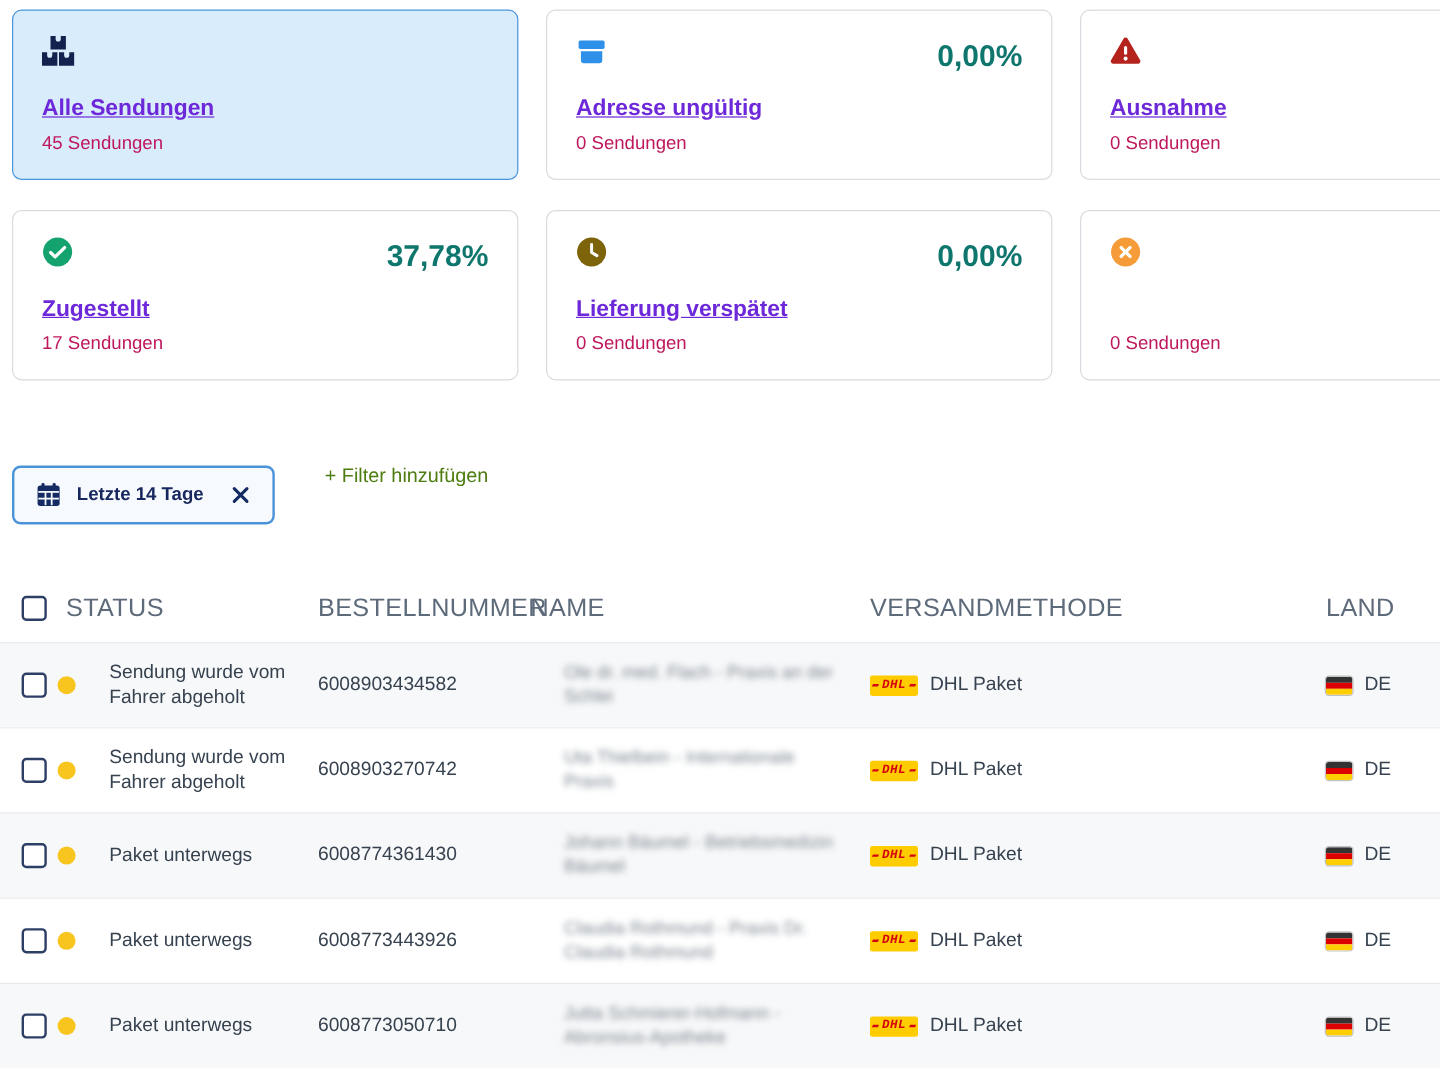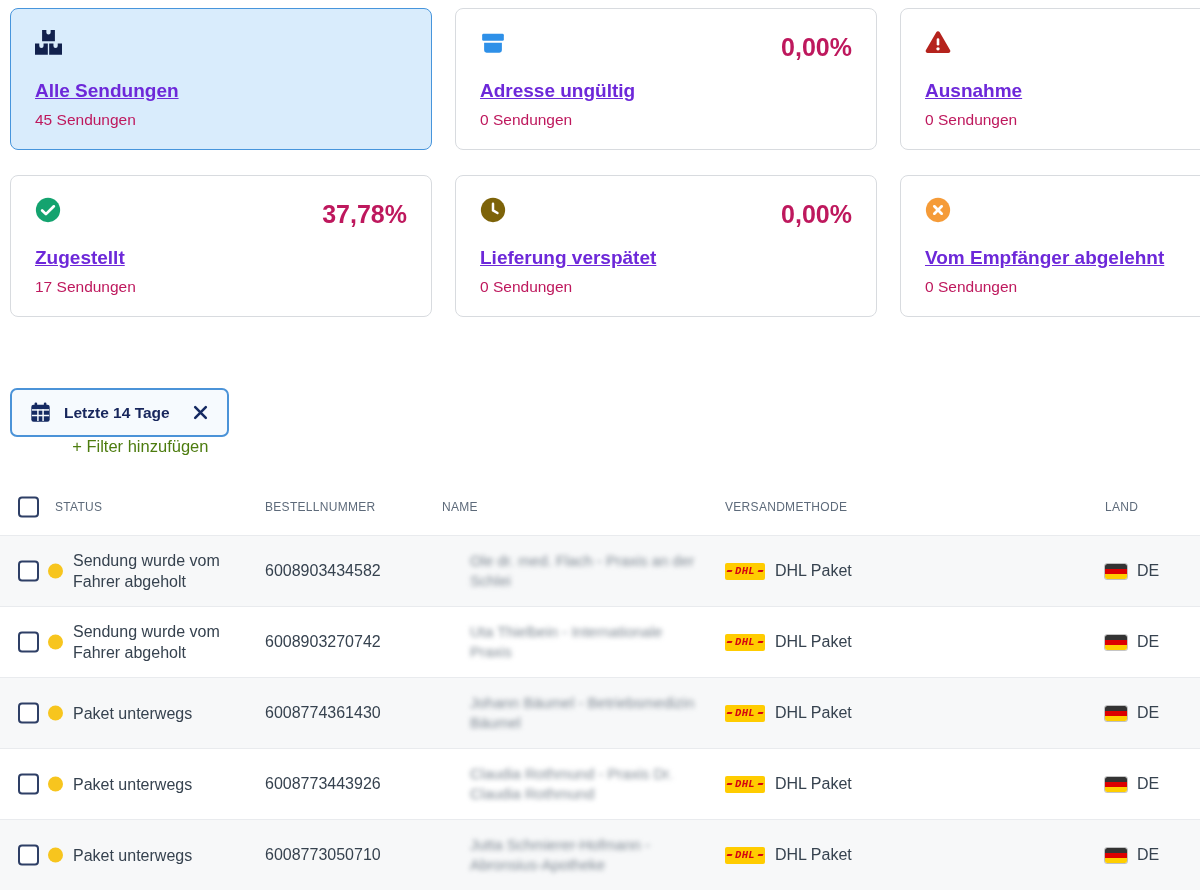--- a/index.html
+++ b/index.html
@@ -6,49 +6,49 @@
   html,body { width:1200px; height:892px; overflow:hidden; background:#fff;
     font-family:"Liberation Sans","DejaVu Sans",sans-serif; position:relative; }
 
   
   .cards { position:absolute; top:8px; left:10px;
     display:grid; grid-template-columns:repeat(3,422px); grid-auto-rows:142px;
     column-gap:23px; row-gap:25px; }
   .card { position:relative; background:#fff; border:1px solid #d8dbdf; border-radius:8px; cursor:pointer; }
   .card.selected { background:#d9ecfc; border:1.5px solid #4795dc; }
   .card-icon { position:absolute; left:24px; top:21px; width:28px; height:28px; }
-  .card-percent { position:absolute; right:24px; top:24px; font-size:25px; font-weight:700; color:#be185d; }
+  .card-percent { position:absolute; right:24px; top:24px; font-size:25px; font-weight:700; color:#0f766e; }
   .card-title { position:absolute; left:24px; top:71px; font-size:19px; font-weight:700; color:#6d28d9;text-decoration:underline; }
   .card-count { position:absolute; left:24px; top:102px; font-size:15.5px; color:#be185d; }
 
   
-  .filter-bar { position:absolute; top:388px; left:10px; display:flex; align-items:center;flex-direction:column; }
+  .filter-bar { position:absolute; top:388px; left:10px; display:flex; align-items:flex-start; }
   .chip { display:flex; align-items:center; height:49px; border:2px solid #4b93d8;
     border-radius:7px; background:#f6fafe; padding:0 18px; gap:13px; cursor:pointer; }
   .chip-label { font-size:15.5px; font-weight:700; color:#17265c; margin-right:9px; white-space:nowrap; }
   .chip-close { display:flex; align-items:center; cursor:pointer; }
   .add-filter { margin-left:42px; font-size:16.5px; font-weight:400; color:#4d7c0f; cursor:pointer; white-space:nowrap; }
 
   
   .thead { position:absolute; top:478px; left:0; width:1200px; height:57px; background:#fff; }
-  .th { position:absolute; top:50%; transform:translateY(-50%); font-size:12px; color:#5d6a7a; letter-spacing:.3px; white-space:nowrap;text-align:center; }
+  .th { position:absolute; top:50%; transform:translateY(-50%); font-size:21px; color:#5d6a7a; letter-spacing:.3px; white-space:nowrap;text-align:center; }
   .th-status { left:55px; } .th-order { left:265px; } .th-name { left:442px; }
   .th-method { left:725px; } .th-land { left:1105px; }
 
   .checkbox { width:21px; height:21px; border:2px solid #2e3f66; border-radius:4px; background:#fff; cursor:pointer; }
   .thead .checkbox, .trow .checkbox { position:absolute; left:18px; top:50%; transform:translateY(-50%); }
 
   .tbody { position:absolute; top:535px; left:0; width:1200px; }
   .trow { position:relative; height:71px; border-top:1px solid #e9ebee; background:#fff; cursor:pointer; }
   .trow:nth-child(odd) { background:#f7f8f9; }
 
   .dot { position:absolute; left:48px; top:50%; transform:translateY(-50%);
     width:15px; height:15px; border-radius:50%; background:#f7c51e; }
   .cell { position:absolute; top:50%; transform:translateY(-50%); font-size:16px; color:#36424f; }
-  .c-status { left:73px; width:178px; line-height:21px; }
+  .c-status { left:91px; width:178px; line-height:21px; }
   .c-order  { left:265px; white-space:nowrap; }
   .c-name   { left:470px; width:238px; font-size:15px; line-height:20px; color:#7f8993; filter:blur(2.5px); }
   .c-method { left:725px; display:flex; align-items:center; gap:10px; white-space:nowrap; }
   .c-land   { left:1105px; display:flex; align-items:center; gap:10px; white-space:nowrap; }
 
   .dhl-logo { display:inline-flex; align-items:center; justify-content:center;
     width:40px; height:17px; background:#ffcc00; border-radius:2px; flex:none;font-family:Liberation Mono, monospace; }
   .dhl-text { color:#d40511; font-weight:700; font-style:italic; font-size:10.5px;
     letter-spacing:.4px; display:flex; align-items:center; line-height:1; }
   .dhl-text::before, .dhl-text::after { content:""; width:5px; height:2.2px;
@@ -113,21 +113,20 @@
     <div class="card-percent">0,00%</div>
     <div class="card-title">Lieferung verspätet</div>
     <div class="card-count">0 Sendungen</div>
   </div>
     <div class="card">
     <div class="card-icon"><svg viewBox="0 0 24 24" width="26" height="26">
           <circle cx="12" cy="12" r="11.2" fill="#f59b38"></circle>
           <path d="M8.6 8.6l6.8 6.8M15.4 8.6l-6.8 6.8" stroke="#fff" stroke-width="2.5" stroke-linecap="round"></path>
         </svg></div>
     <div class="card-percent"></div>
-    <div class="card-title">Vom Empfänger abgelehnt</div>
     <div class="card-count">0 Sendungen</div>
   </div>
   </section>
 
 <div class="filter-bar">
   <div class="chip">
     <span style="display:flex;">
       <svg viewBox="0 0 24 24" width="21" height="21">
           <g fill="#152a62">
             <rect x="5.2" y="0.6" width="3" height="5.4" rx="1.4"></rect>

